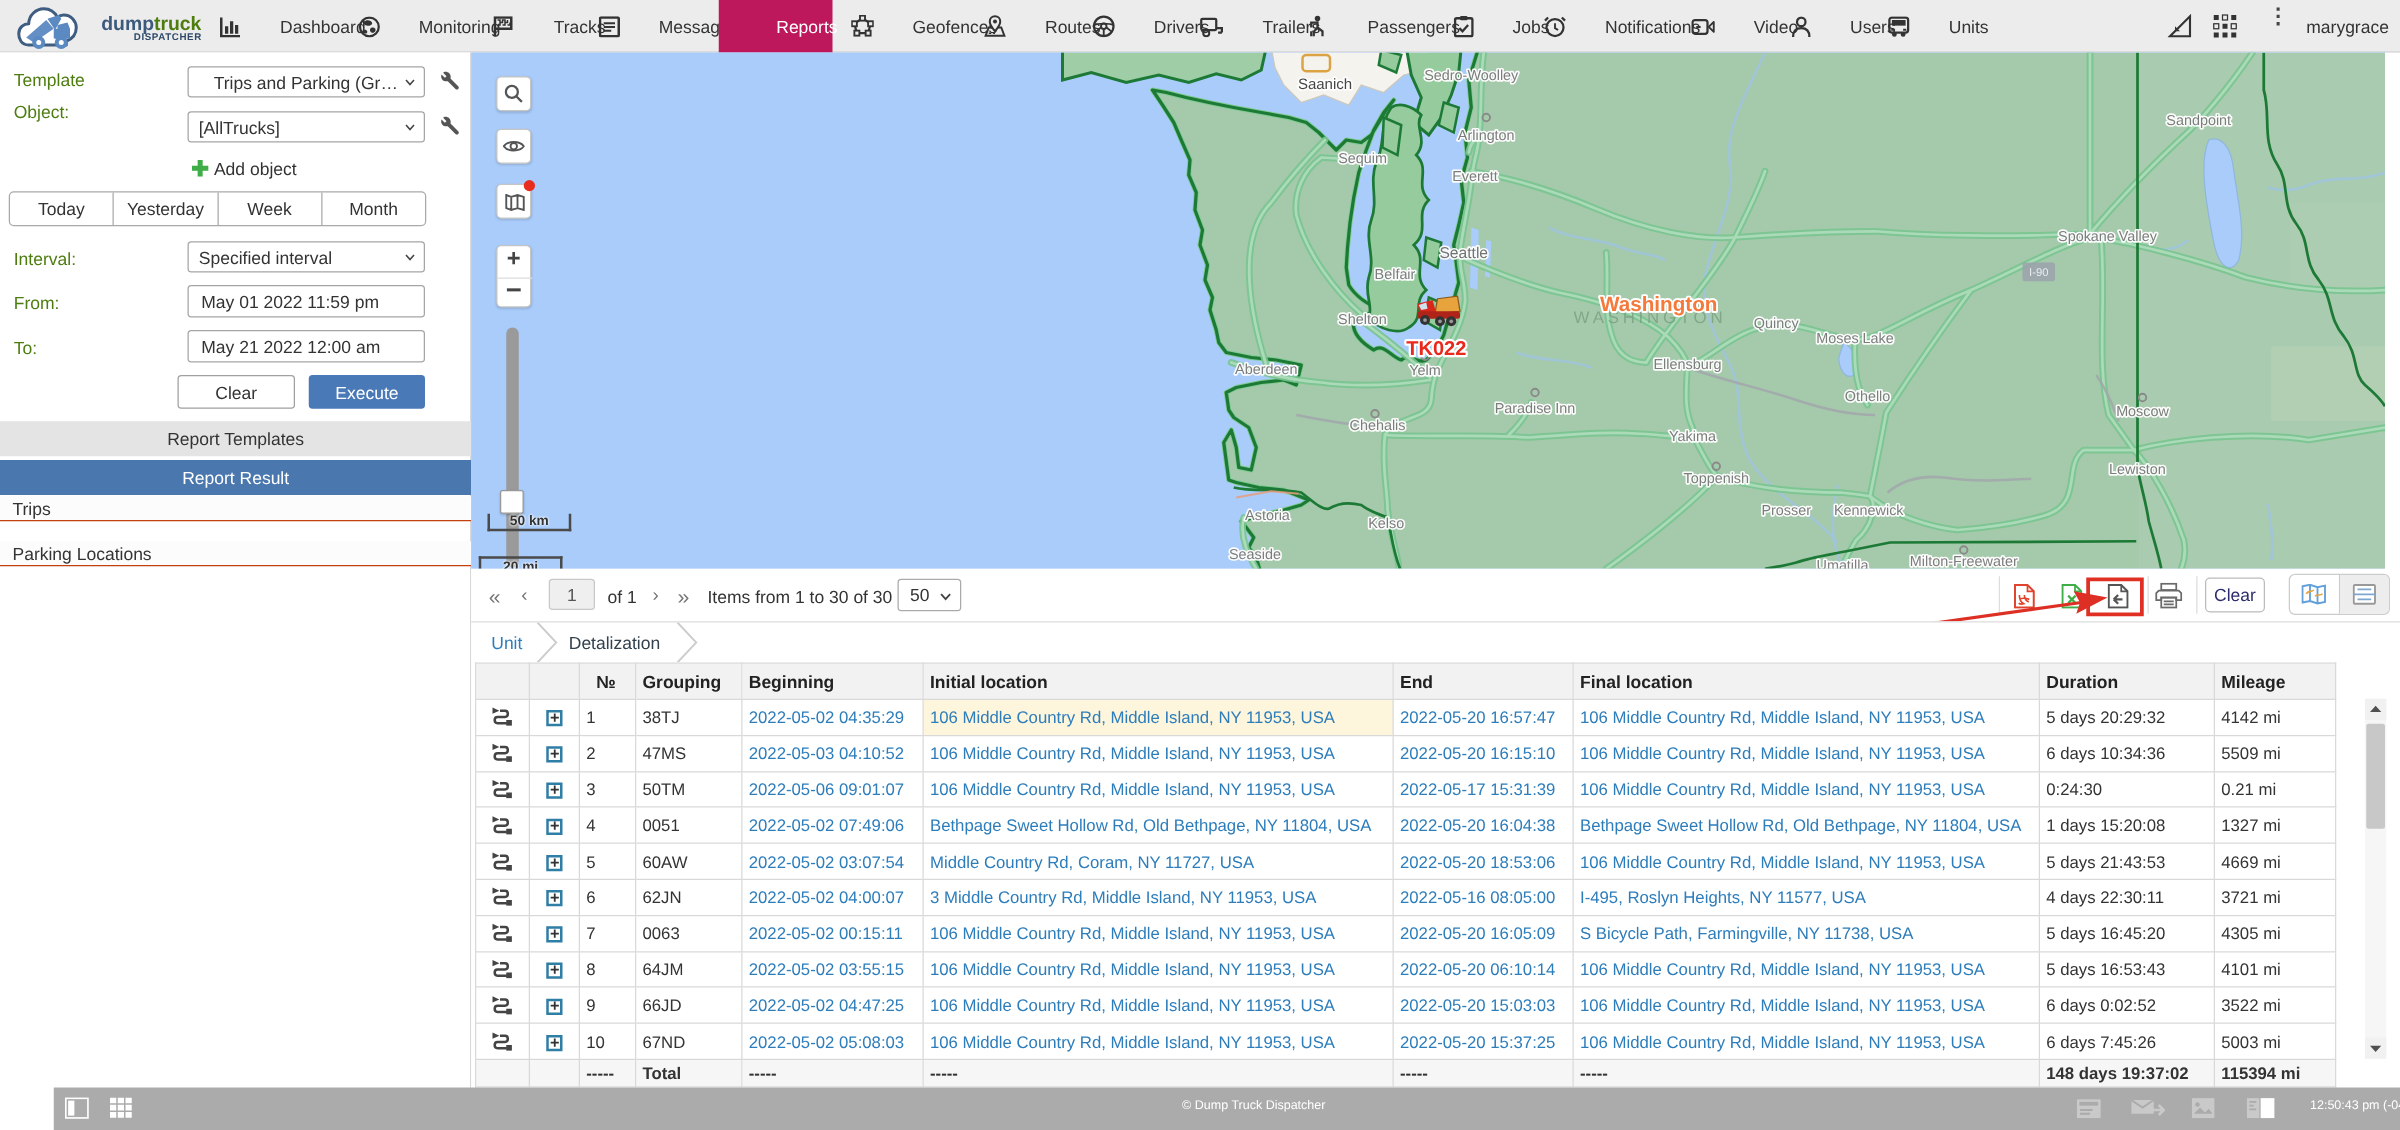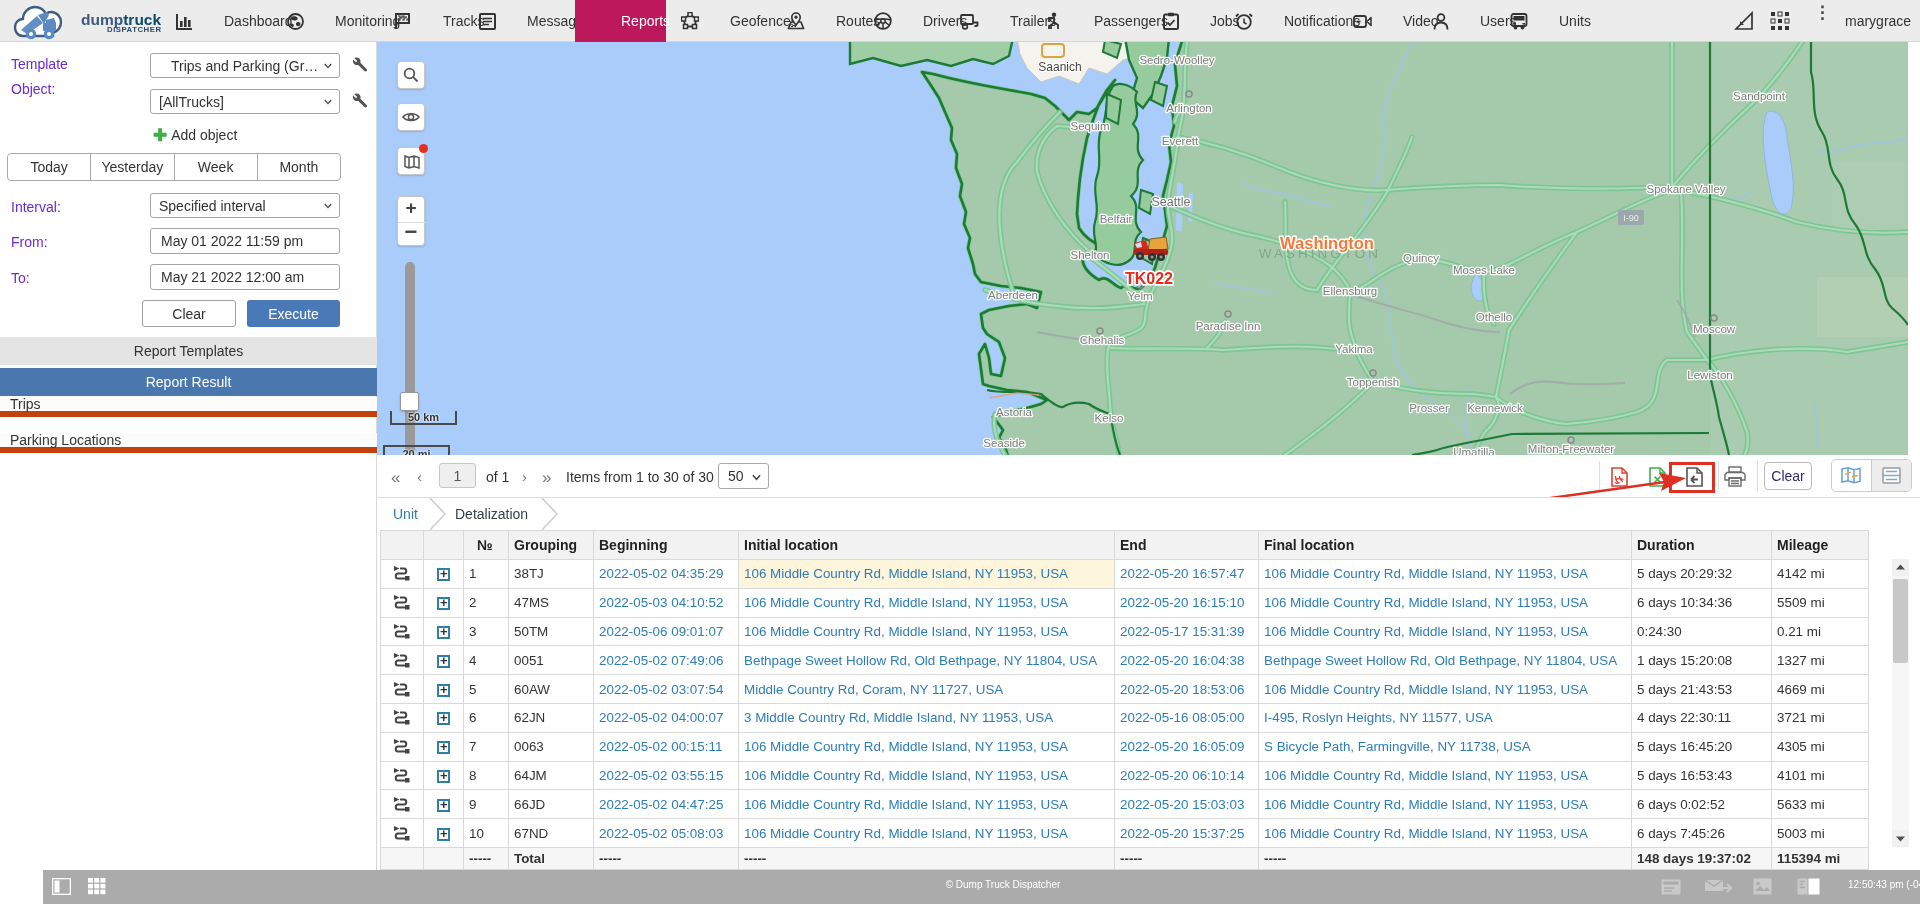--- a/index.html
+++ b/index.html
@@ -6,34 +6,34 @@
 html,body { width:1920px; height:904px; overflow:hidden; font-family:"Liberation Sans", sans-serif; background:#fff; }
 #root { position:relative; width:1920px; height:904px; }
 
 #nav { position:absolute; left:0; top:0; width:1920px; height:42px; background:#ececec; border-bottom:1px solid #d5d5d5; }
 .nitem { position:absolute; top:0; height:42px; display:flex; align-items:center; color:#333; font-size:14px;gap:20px; }
 .nitem svg { display:block; }
 .nitem .lbl { margin-left:11px; }
 #tab-reports { background:#be185d; color:#fff; }
 
 #side { position:absolute; left:0; top:42px; width:377px; height:828px; background:#fff; border-right:1px solid #d8d8d8; }
-.slbl { position:absolute; left:11px; font-size:14px; color:#6d28d9; }
+.slbl { position:absolute; left:11px; font-size:14px; color:#4d7c0f; }
 .sel { position:absolute; left:150px; width:190px; height:25px; border:1px solid #a5a5a5; border-radius:3px; background:#fff; font-size:14px; color:#333; padding:0 8px; display:flex; align-items:center; }
 .sel .chev { position:absolute; right:7px; top:8px; width:8px; height:8px; }
 .wrench { position:absolute; left:351px; width:18px; height:18px; }
 .dinput { position:absolute; left:150px; width:190px; height:26px; border:1px solid #a5a5a5; border-radius:3px; font-size:14px; color:#333; display:flex; align-items:center; padding:0 10px; }
 #btngroup { position:absolute; left:7px; top:111px; width:334px; height:28px; border:1px solid #a9a9a9; border-radius:4px; display:flex; }
 #btngroup div { flex:1; display:flex; align-items:center; justify-content:center; font-size:14px; color:#333; border-left:1px solid #a9a9a9; }
 #btngroup div:first-child { border-left:none; }
 .sbtn { position:absolute; height:27px; border-radius:3px; font-size:14px; display:flex; align-items:center; justify-content:center; }
 #btn-clear { left:142px; top:258px; width:94px; border:1px solid #a0a0a0; background:#fff; color:#333; }
 #btn-exec { left:247px; top:258px; width:93px; background:#4a79b8; color:#fff; }
 #bar-templates { position:absolute; left:0; top:295px; width:377px; height:28px; background:#e4e4e4; display:flex; align-items:center; justify-content:center; font-size:14px; color:#333; }
 #bar-result { position:absolute; left:0; top:326px; width:377px; height:28px; background:#4a78ae; display:flex; align-items:center; justify-content:center; font-size:14px; color:#fff; }
-.srow { position:absolute; left:0; width:377px; height:20px; border-bottom:6px solid #c2410c; display:flex; align-items:center; padding-left:10px; font-size:14px; color:#333; background:#fcfcfc; }
+.srow { position:absolute; left:0; width:377px; height:20px; border-bottom:1px solid #c2410c; display:flex; align-items:center; padding-left:10px; font-size:14px; color:#333; background:#fcfcfc; }
 
 #map { position:absolute; left:377px; top:42px; width:1531px; height:413px; overflow:hidden; background:#a9ccfa; }
 
 #pagebar { position:absolute; left:377px; top:455px; width:1543px; height:42px; background:#fff; }
 #crumbs { position:absolute; left:377px; top:497px; width:1543px; height:33px; background:#fff; border-top:1px solid #ddd; }
 
 #tablewrap { position:absolute; left:377px; top:530px; width:1543px; height:340px; background:#fff; }
 table.grid { border-collapse:collapse; table-layout:fixed; width:1489px; font-size:14px; }
 table.grid td, table.grid th { border:1px solid #d9d9d9; overflow:hidden; white-space:nowrap; padding:0 5px; height:28.8px; }
 table.grid td { font-size:13.4px; color:#333; }
@@ -56,21 +56,21 @@
         <path d="M8 27 L24 13 L30 20 L14 31 Z" opacity="0.95"></path>
         <path d="M25 12 L34 9 L36 12 L31 21 Z"></path>
         <rect x="30" y="20" width="13" height="8" rx="1"></rect>
         <path d="M33 17 L41 15 L43 20 L43 27 L33 27 Z"></path>
         <circle cx="18" cy="31" r="5.2"></circle>
         <circle cx="36" cy="31" r="5.2"></circle>
       </g>
       <circle cx="18" cy="31" r="2" fill="#fff"></circle>
       <circle cx="36" cy="31" r="2" fill="#fff"></circle>
     </svg>
-    <div style="position:absolute;left:81px;top:11px;font-size:15.5px;font-weight:bold;color:#3d5a7d">dump<span style="color:#0c4a6e">truck</span></div>
+    <div style="position:absolute;left:81px;top:11px;font-size:15.5px;font-weight:bold;color:#3d5a7d">dump<span style="color:#4d7c0f">truck</span></div>
     <div style="position:absolute;left:107px;top:25px;font-size:7.8px;font-weight:bold;color:#2e4a68;letter-spacing:0.5px">DISPATCHER</div>
     <div class="nitem" style="left:176px">
       <svg width="17" height="17" viewBox="0 0 17 17">
           <path d="M1 1 L1 16 L16 16" stroke="#333" stroke-width="2" fill="none"></path>
           <rect x="4" y="8" width="2.6" height="6" fill="#333"></rect>
           <rect x="8" y="4" width="2.6" height="10" fill="#333"></rect>
           <rect x="12" y="7" width="2.6" height="7" fill="#333"></rect>
         </svg>
       <span class="lbl">Dashboard</span>
     </div>
@@ -684,21 +684,21 @@
                 <rect x="12" y="11" width="4.5" height="4.5" fill="#444"></rect>
               </svg></td>
             <td style="text-align:center;padding:0"><span style="display:inline-block;width:13px;height:13px;border:2px solid #2e7ea5;background:#fff;position:relative;vertical-align:middle"><span style="position:absolute;left:1px;top:-4px;font-size:13px;color:#333;font-weight:bold">+</span></span></td>
             <td>9</td>
             <td>66JD</td>
             <td class="blue">2022-05-02 04:47:25</td>
             <td class="blue">106 Middle Country Rd, Middle Island, NY 11953, USA</td>
             <td class="blue">2022-05-20 15:03:03</td>
             <td class="blue">106 Middle Country Rd, Middle Island, NY 11953, USA</td>
             <td>6 days 0:02:52</td>
-            <td>5633 mi</td>
+            <td>3522 mi</td>
           </tr>
       <tr>
             <td style="text-align:center;padding:0"><svg width="18" height="17" viewBox="0 0 18 17" style="vertical-align:middle">
                 <path d="M 1,1 L 6.5,3.5 L 1,6 Z" fill="#444"></path>
                 <path d="M 7,3.5 L 11,3.5 C 14,3.5 14,8.5 11,8.5 L 5,8.5 C 2,8.5 2,13.5 5,13.5 L 12.5,13.5" fill="none" stroke="#444" stroke-width="2"></path>
                 <rect x="12" y="11" width="4.5" height="4.5" fill="#444"></rect>
               </svg></td>
             <td style="text-align:center;padding:0"><span style="display:inline-block;width:13px;height:13px;border:2px solid #2e7ea5;background:#fff;position:relative;vertical-align:middle"><span style="position:absolute;left:1px;top:-4px;font-size:13px;color:#333;font-weight:bold">+</span></span></td>
             <td>10</td>
             <td>67ND</td>

